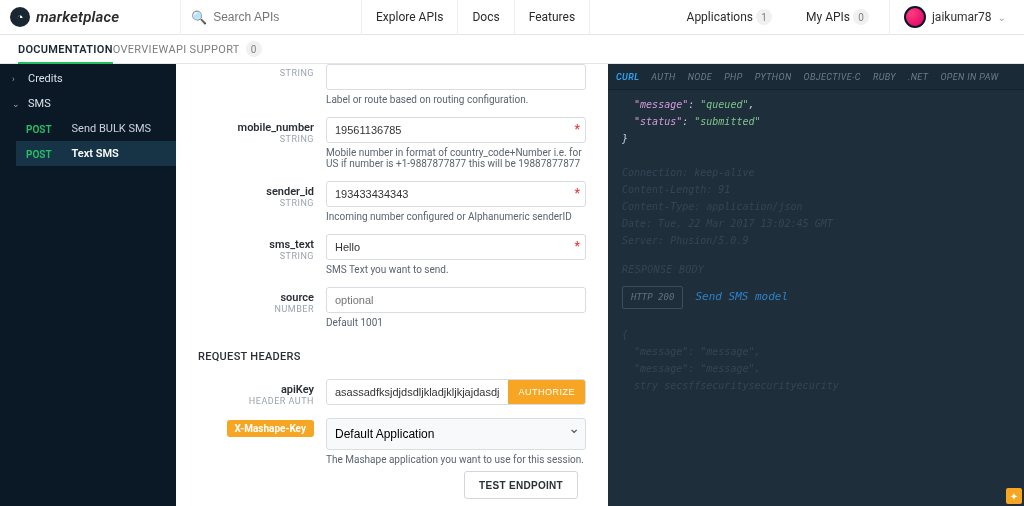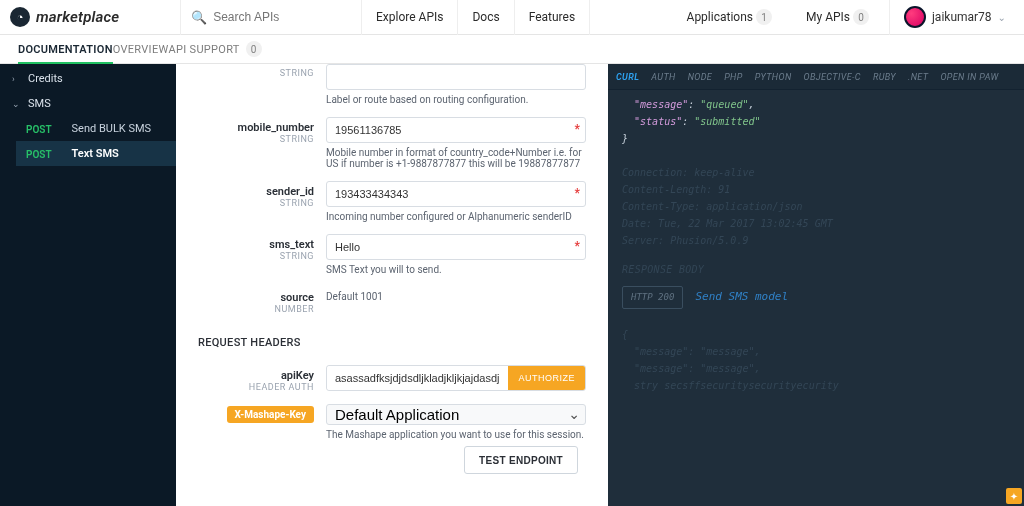--- a/index.html
+++ b/index.html
@@ -51,21 +51,21 @@
   .param-label .pname { color:#2a2f36; font-weight:600; font-size:11px;}
   .param-label .ptype { color:#9aa3af; font-size:9px; letter-spacing:.5px;}
   .param-field { flex:1; }
   .param-field input { width: 100%; max-width: 260px; height:26px; border:1px solid #d8dde3; border-radius:3px; padding: 0 18px 0 8px; font-size:11px; color:#333; outline:none;}
   .param-field .inputwrap { position:relative; display:inline-block; width:260px;}
   .param-field .req { position:absolute; right:6px; top:5px; color:#e53e3e; font-weight:bold;}
   .param-help { color:#5c6470; font-size:10px; margin-top:4px; max-width:280px;}
   .section-title { font-size:11px; color:#2b2f36; letter-spacing:.3px; padding: 18px 0 8px 12px; font-weight:500;}
   .tag { display:inline-block; background:#f6a623; color:#fff; border-radius:3px; padding:3px 8px; font-size:10px; font-weight:700;}
   .selectwrap { position:relative; display:inline-block; width:260px;}
-  .selectwrap select { width:100%; height:21px; border:1px solid #d8dde3; border-radius:3px; padding:0 8px; font-size:15px; background:#f8f9fa; appearance:none; -webkit-appearance:none;}
+  .selectwrap select { width:100%; height:32px; border:1px solid #d8dde3; border-radius:3px; padding:0 8px; font-size:12px; background:#f8f9fa; appearance:none; -webkit-appearance:none;}
   .selectwrap::after { content:"⌄"; position:absolute; right:6px; top:2px; color:#555; font-size:14px; pointer-events:none;}
   .auth-input-wrap { display:flex; width:260px; border:1px solid #d8dde3; border-radius:3px; overflow:hidden;}
   .auth-input-wrap input { border:none; flex:1; height:24px; padding:0 8px; font-size:11px; outline:none;}
   .auth-btn { background:#f6a623; color:#fff; border:none; padding:0 10px; font-size:9px; letter-spacing:.5px; cursor:pointer;}
   .test-btn { float:right; margin-top:2px; margin-right:10px; height:28px; padding:0 14px; background:#fff; border:1px solid #cfd6dd; border-radius:3px; font-size:10px; font-weight:600; color:#2b2f36; letter-spacing:.3px; cursor:pointer;}
 
   
   .right-panel { width: 416px; background:#1f2e3b; color:#c7d1db; display:flex; flex-direction:column; overflow:hidden;font-style:italic;}
   .code-tabs { height:26px; background:#1b2a37; border-bottom:1px solid #132230; display:flex; align-items:center; padding:0 8px; gap:12px; overflow:hidden; white-space:nowrap;}
   .code-tab { font-size:9px; letter-spacing:.4px; color:#6c7d8d; cursor:pointer;}
@@ -197,30 +197,33 @@
       <div class="param-row">
         <div class="param-label">
           <div class="pname">sms_text</div>
           <div class="ptype">STRING</div>
         </div>
         <div class="param-field">
           <div class="inputwrap">
             <input type="text" value="Hello" style="">
             <span class="req">*</span>
           </div>
-          <div class="param-help">SMS Text you will to send.</div>
+          <div class="param-help">SMS Text you want to send.</div>
         </div>
       </div>
 
       <div class="param-row">
         <div class="param-label">
           <div class="pname">source</div>
           <div class="ptype">NUMBER</div>
         </div>
         <div class="param-field">
+          <div class="inputwrap">
+            <input type="text" placeholder="optional" style="">
+          </div>
           <div class="param-help">Default 1001</div>
         </div>
       </div>
 
     </div>
 
     <div class="section-title">REQUEST HEADERS</div>
 
     <div class="param-row">
       <div class="param-label">

